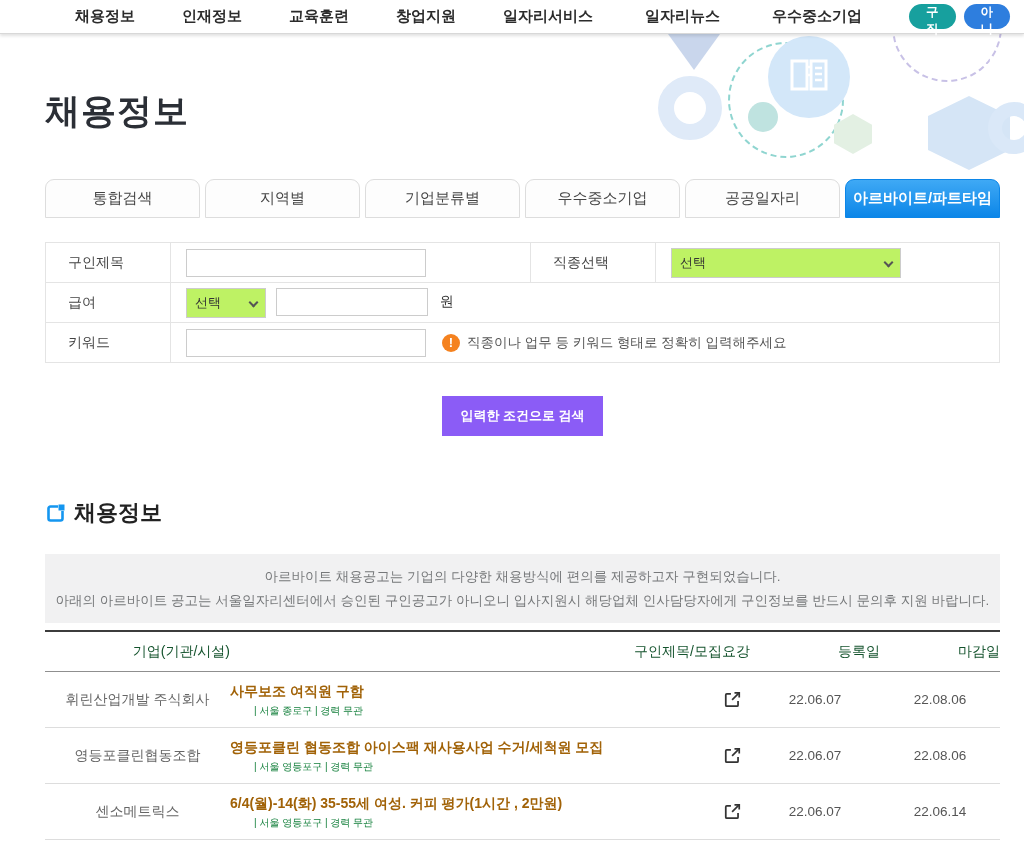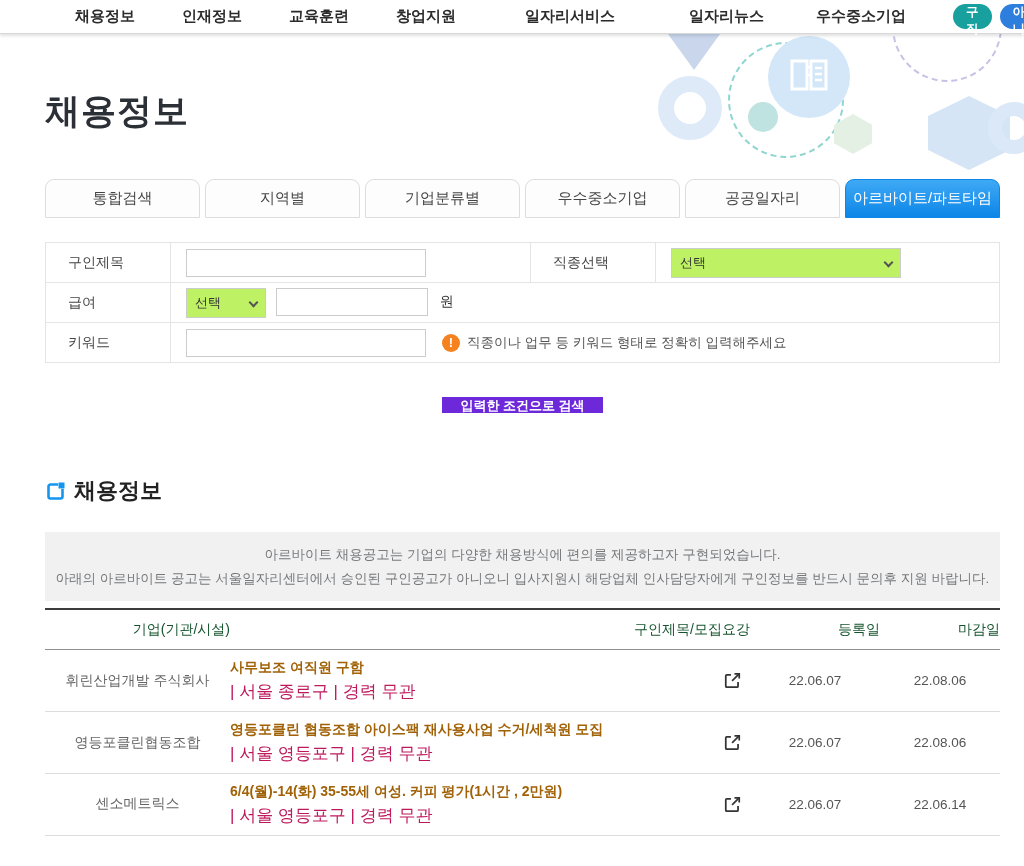--- a/index.html
+++ b/index.html
@@ -6,21 +6,21 @@
   html,body { width:1024px; height:866px; overflow:hidden; background:#fff;
     font-family:"Liberation Sans","DejaVu Sans",sans-serif; color:#333; }
 
   
   .topnav { position:relative; height:34px; display:flex; align-items:center;
     padding:0 14px 0 75px; background:#fff; border-bottom:1px solid #d8d8d8;
     box-shadow:0 2px 3px rgba(0,0,0,.12); z-index:5; }
   .topnav .nav-items { display:flex; align-items:center; gap:0; }
   .nav-item { font-size:15px; font-weight:bold; color:#2b2b2b; margin-right:47px;
     cursor:pointer; white-space:nowrap; }
-  .nav-item:nth-child(5), .nav-item:nth-child(6){ margin-right:52px;margin-left:22px; }
+  .nav-item:nth-child(5), .nav-item:nth-child(6){ margin-right:52px; }
   .topnav .nav-buttons { margin-left:auto; display:flex; gap:8px; }
   .pill-btn { border:none; border-radius:13px; height:25px; padding:0 13px;
     font-size:12.5px; font-weight:bold; color:#fff; cursor:pointer;
     font-family:inherit; }
   .pill-btn.teal { background:#17a09e; }
   .pill-btn.blue { background:#2e7ede; }
 
   
   .hero { position:relative; height:137px; background:#fff; overflow:hidden; }
   .page-title { position:absolute; left:45px; top:54px; font-size:35px;
@@ -48,21 +48,21 @@
 
   
   .content { width:955px; margin:0 auto 0 45px; }
 
   
   .tabs { display:flex; gap:5px; height:39px; margin-top:8px; }
   .tab { flex:1; display:flex; align-items:center; justify-content:center;
     font-size:15px; color:#444; background:#fdfdfd; border:1px solid #ddd;
     border-radius:9px 9px 0 0; cursor:pointer; }
   .tab.active { background:linear-gradient(#3fa9f5,#0c86e8); border-color:#0c86e8;
-    color:#fff; font-weight:normal; }
+    color:#fff; font-weight:bold; }
 
   
   table.search-form { width:955px; border-collapse:collapse; margin-top:24px; }
   .search-form td { border:1px solid #e4e4e4; height:40px; font-size:14px;
     padding:0 0 0 15px; vertical-align:middle; }
   .search-form td.lbl { width:125px; color:#444; padding-left:22px; }
   .search-form td.fld2 { width:360px; }
   .search-form td.lbl2 { width:125px; }
   .txt { height:28px; border:1px solid #ccc; background:#fff; padding:0 6px;
     font-family:inherit; font-size:13px; }
@@ -79,21 +79,21 @@
     transform:rotate(45deg); pointer-events:none; }
   .unit { font-size:14px; color:#333; margin-left:8px; }
   .hint { display:inline-flex; align-items:center; gap:7px; margin-left:12px;
     font-size:13.5px; color:#555; }
   .warn-ic { width:18px; height:18px; border-radius:50%; background:#f5821f;
     color:#fff; font-weight:bold; font-size:13px; display:inline-flex;
     align-items:center; justify-content:center; }
 
   
   .btn-row { text-align:center; margin-top:33px; }
-  .search-btn { background:#6d28d9; color:#fff; border:none; height:16px;
+  .search-btn { background:#8b5cf6; color:#fff; border:none; height:40px;
     padding:0 18px; font-size:13px; font-weight:bold; cursor:pointer;
     font-family:inherit; }
 
   
   .sec-head { display:flex; align-items:center; gap:8px; margin-top:62px; }
   .sec-head h2 { font-size:22px; font-weight:bold; color:#222; }
 
   
   .notice { margin-top:26px; background:#f1f1f2; padding:11px 10px;
     text-align:center; font-size:13.5px; color:#76787a; line-height:1.75; }
@@ -105,21 +105,21 @@
   .job-table { margin-top:7px; border-top:2px solid #3c3c3c; }
   .jrow { display:grid; grid-template-columns:185px 520px 130px 120px;
     align-items:center; }
   .jrow.head { height:40px; border-bottom:1px solid #8f8f8f; }
   .jrow.head > div { font-size:14px; color:#14532d; text-align:right; }
   .jrow.body { min-height:56px; border-bottom:1px solid #ddd; cursor:pointer; }
   .cell-company { font-size:14px; color:#666; text-align:center; padding:0 6px; }
   .cell-main { display:flex; align-items:center; justify-content:space-between;
     padding:8px 8px 8px 0; }
   .job-title { font-size:14px; font-weight:bold; color:#a16207; line-height:1.35; }
-  .job-meta { font-size:17px; color:#be185d; margin-top:3px; }
+  .job-meta { font-size:10px; color:#15803d; margin-top:3px;margin-left:24px; }
   .link-ic { flex:0 0 auto; margin-left:10px; cursor:pointer; display:flex; }
   .cell-date { font-size:13.5px; color:#555; text-align:center; }
 </style>
 </head>
 <body>
 
 <header class="topnav">
   <nav class="nav-items">
     <span class="nav-item">채용정보</span>
     <span class="nav-item">인재정보</span>

